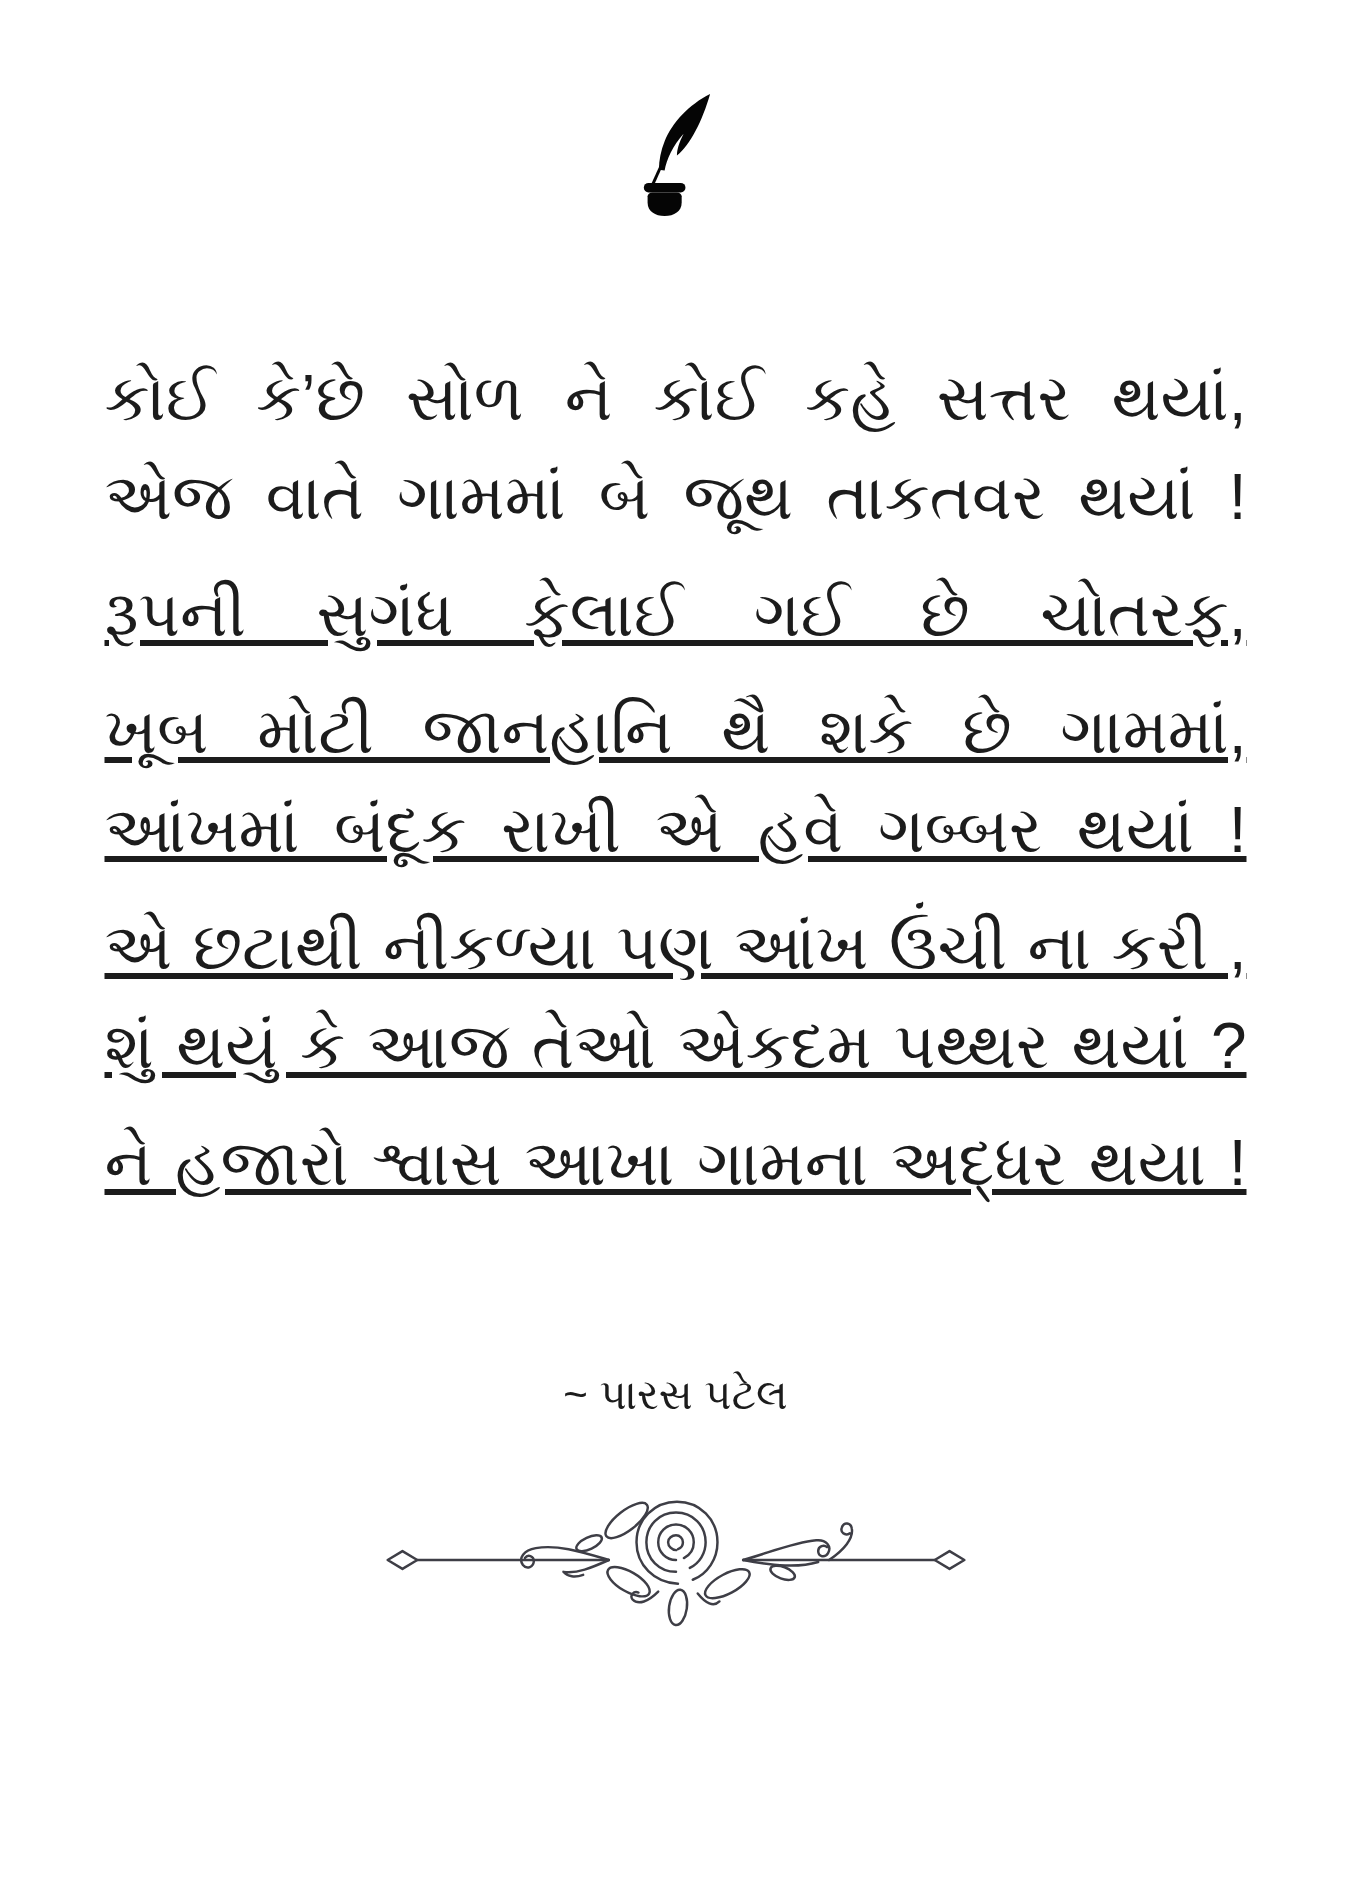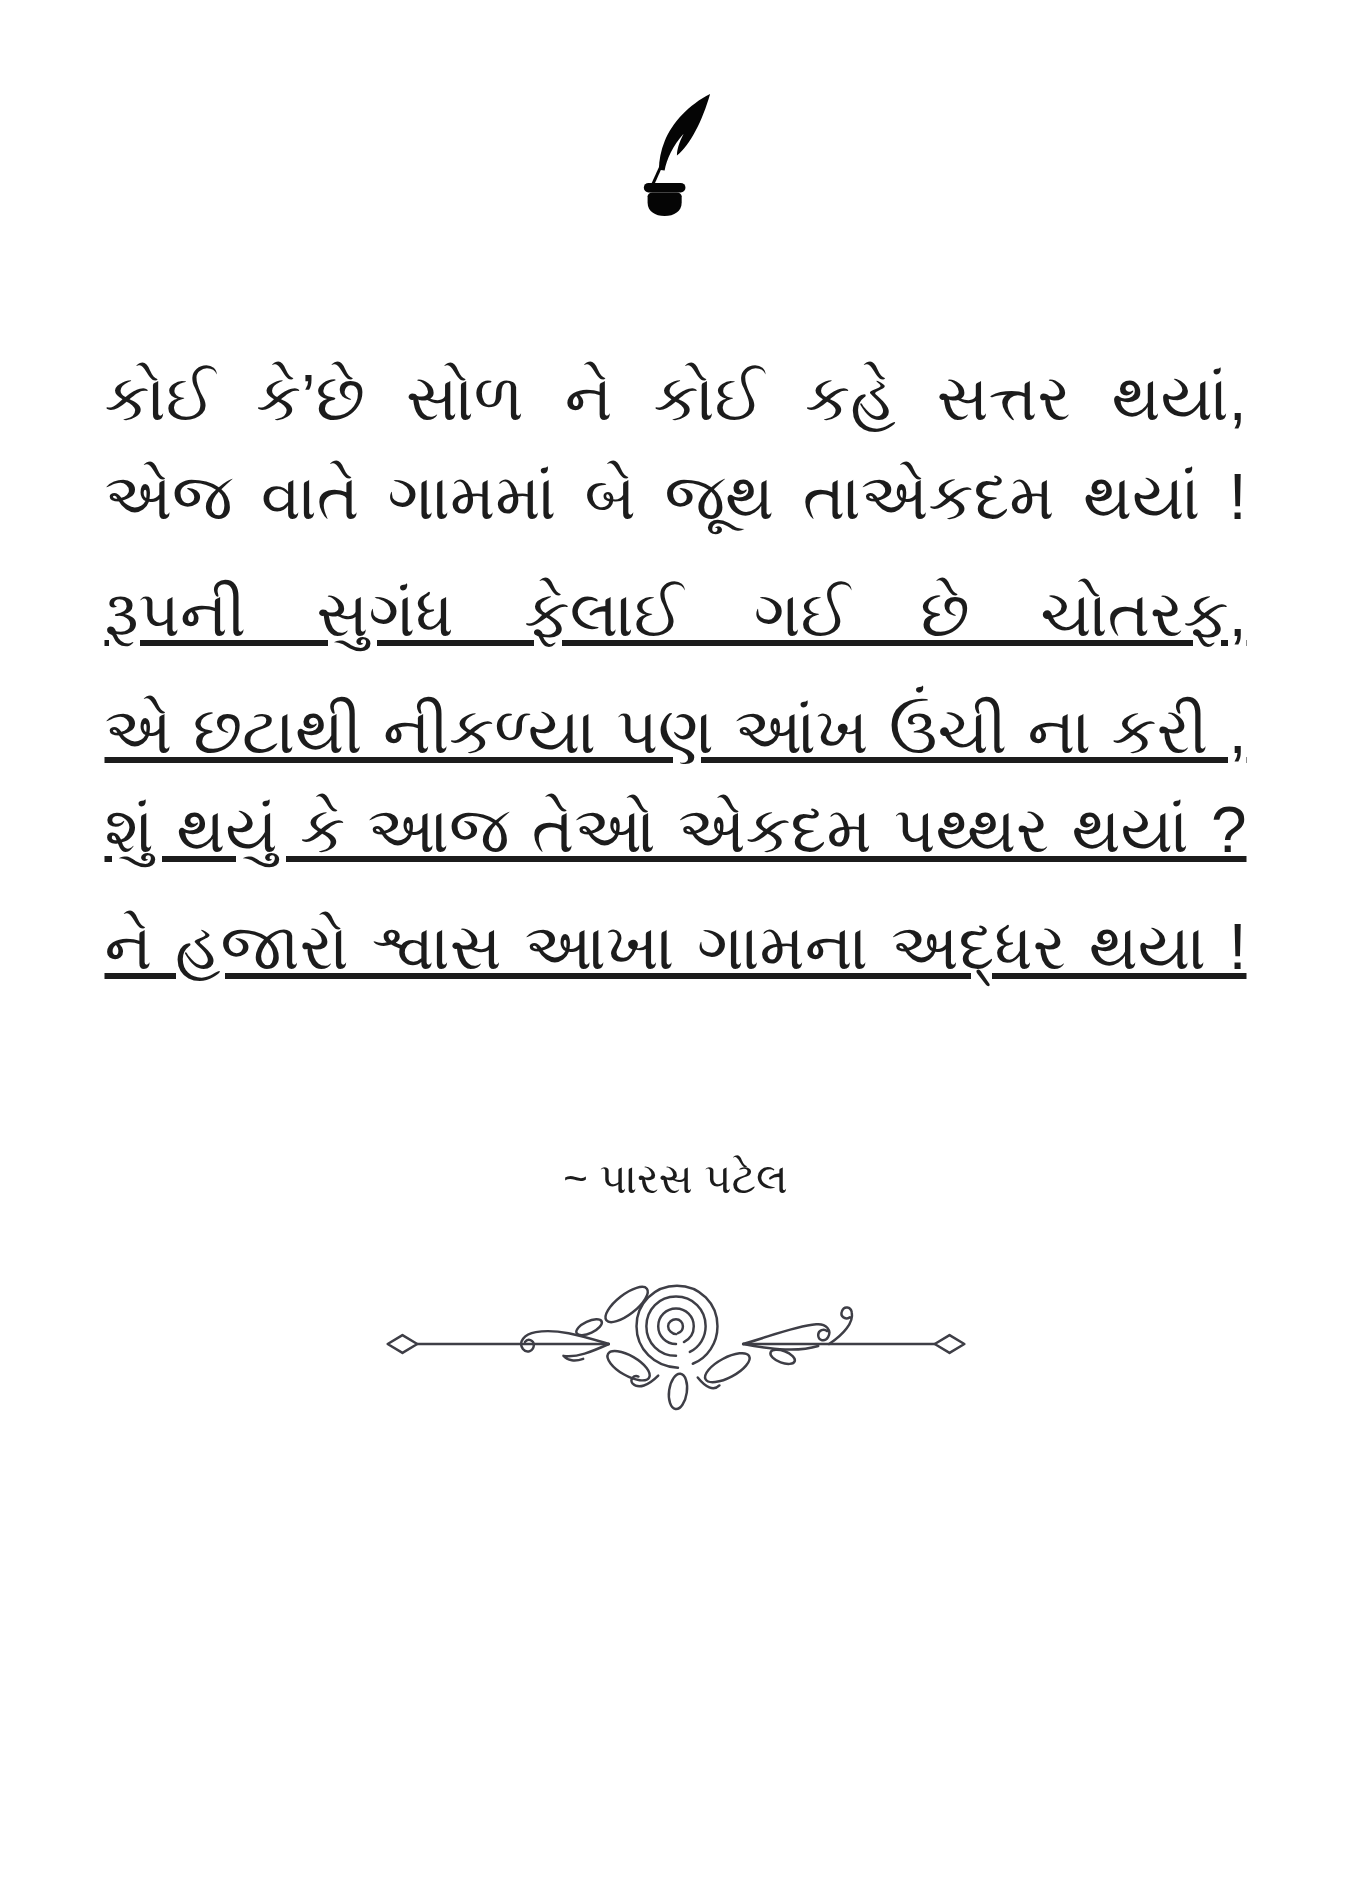--- a/index.html
+++ b/index.html
@@ -57,26 +57,28 @@
         <path d="M26 78 L17 98 L14 97 L23 77 Z"></path>
         <rect x="6" y="96" width="44" height="10" rx="5"></rect>
         <path d="M10 110 C10 108 12 106 15 106 L41 106 C44 106 46 108 46 110 L46 117 C46 126 38 131 28 131 C18 131 10 126 10 117 Z"></path>
       </g>
     </svg>
   </header>
 
   <main class="poem">
     <div class="couplet">
       <div class="line">કોઈ કે’છે સોળ ને કોઈ કહે સત્તર થયાં,</div>
-      <div class="line">એજ વાતે ગામમાં બે જૂથ તાએકદમ થયાં !</div>
+      <div class="line">એજ વાતે ગામમાં બે જૂથ તાકતવર થયાં !</div>
     </div>
     <div class="couplet">
       <div class="line">રૂપની સુગંધ ફેલાઈ ગઈ છે ચોતરફ,</div>
     </div>
     <div class="couplet">
+      <div class="line">ખૂબ મોટી જાનહાનિ થૈ શકે છે ગામમાં,</div>
+      <div class="line">આંખમાં બંદૂક રાખી એ હવે ગબ્બર થયાં !</div>
     </div>
     <div class="couplet">
       <div class="line">એ છટાથી નીકળ્યા પણ આંખ ઉંચી ના કરી ,</div>
       <div class="line">શું થયું કે આજ તેઓ એકદમ પથ્થર થયાં ?</div>
     </div>
     <div class="couplet">
       <div class="line">ને હજારો શ્વાસ આખા ગામના અદ્ધર થયા !</div>
     </div>
   </main>
 

